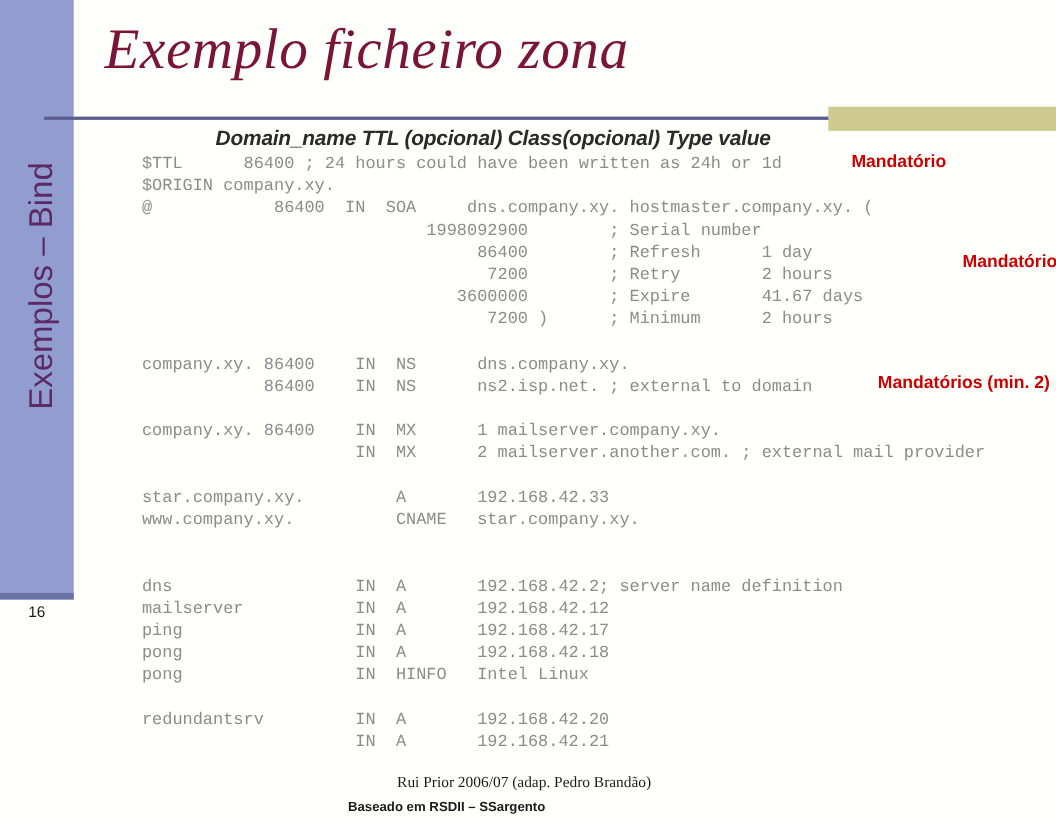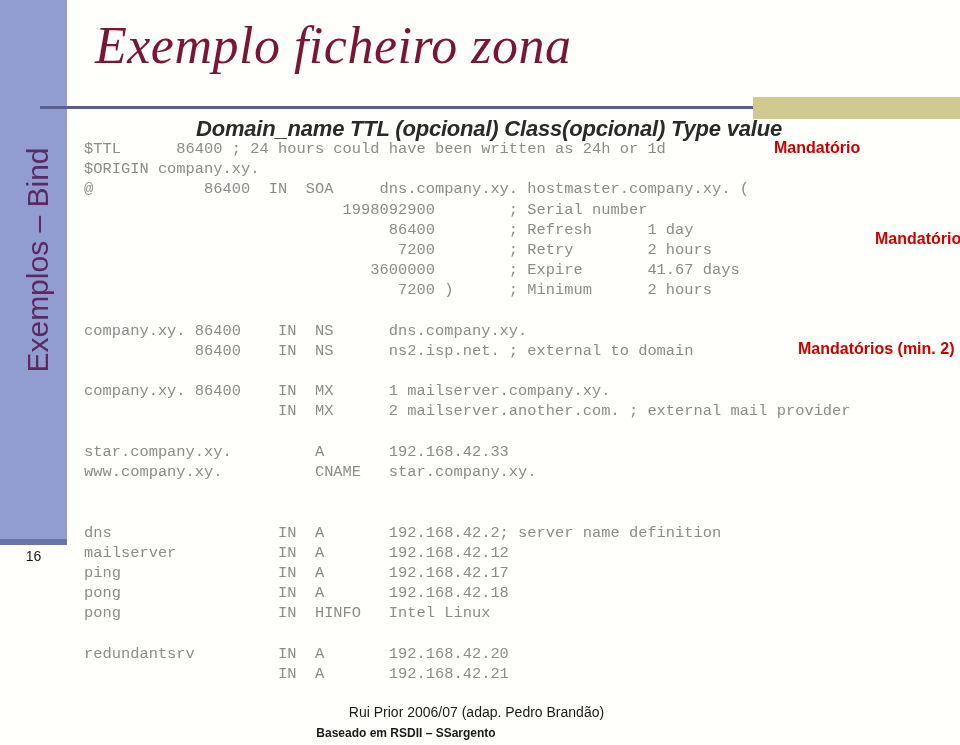--- a/index.html
+++ b/index.html
@@ -100,41 +100,41 @@
     height: 22px;
     background: #cfcb90;
   }
 
   
   .sub-header {
     position: absolute;
     left: 196px;
     top: 116px;
     font-family: "Liberation Sans", sans-serif;
-    font-size: 22px;
+    font-size: 19px;
     font-weight: bold;
     font-style: italic;
     color: #2a2a2a;
     white-space: nowrap;
     letter-spacing: -0.2px;
   }
 
   
   .zone-body {
     position: absolute;
     left: 84px;
     top: 139px;
     font-family: "Liberation Mono", "DejaVu Sans Mono", monospace;
     font-size: 15.4px;
     line-height: 20.2px;
     color: #8c8c8c;
     white-space: pre;
     letter-spacing: 0px;
   }
-  .zone-body .ln { display: block; height: 20.2px; }
+  .zone-body .ln { display: block; height: 20.2px; margin-left: 45px; }
 
   
   .callout {
     position: absolute;
     font-family: "Liberation Sans", sans-serif;
     font-weight: bold;
     color: #cc0000;
     white-space: nowrap;
     margin-left: 32px;
   }
@@ -142,21 +142,21 @@
   #callout-2 { left: 843px; top: 230px; font-size: 16px; }
   #callout-3 { left: 766px; top: 340px; font-size: 16px; }
 
   
   .footer-main {
     position: absolute;
     left: 0;
     top: 704px;
     width: 953px;
     text-align: center;
-    font-family: Liberation Sans, sans-serif;
+    font-family: Liberation Serif, serif;
     font-size: 14px;
     color: #1a1a1a;
   }
   .footer-sub {
     position: absolute;
     left: 0;
     top: 726px;
     width: 812px;
     text-align: center;
     font-family: "Liberation Sans", sans-serif;

